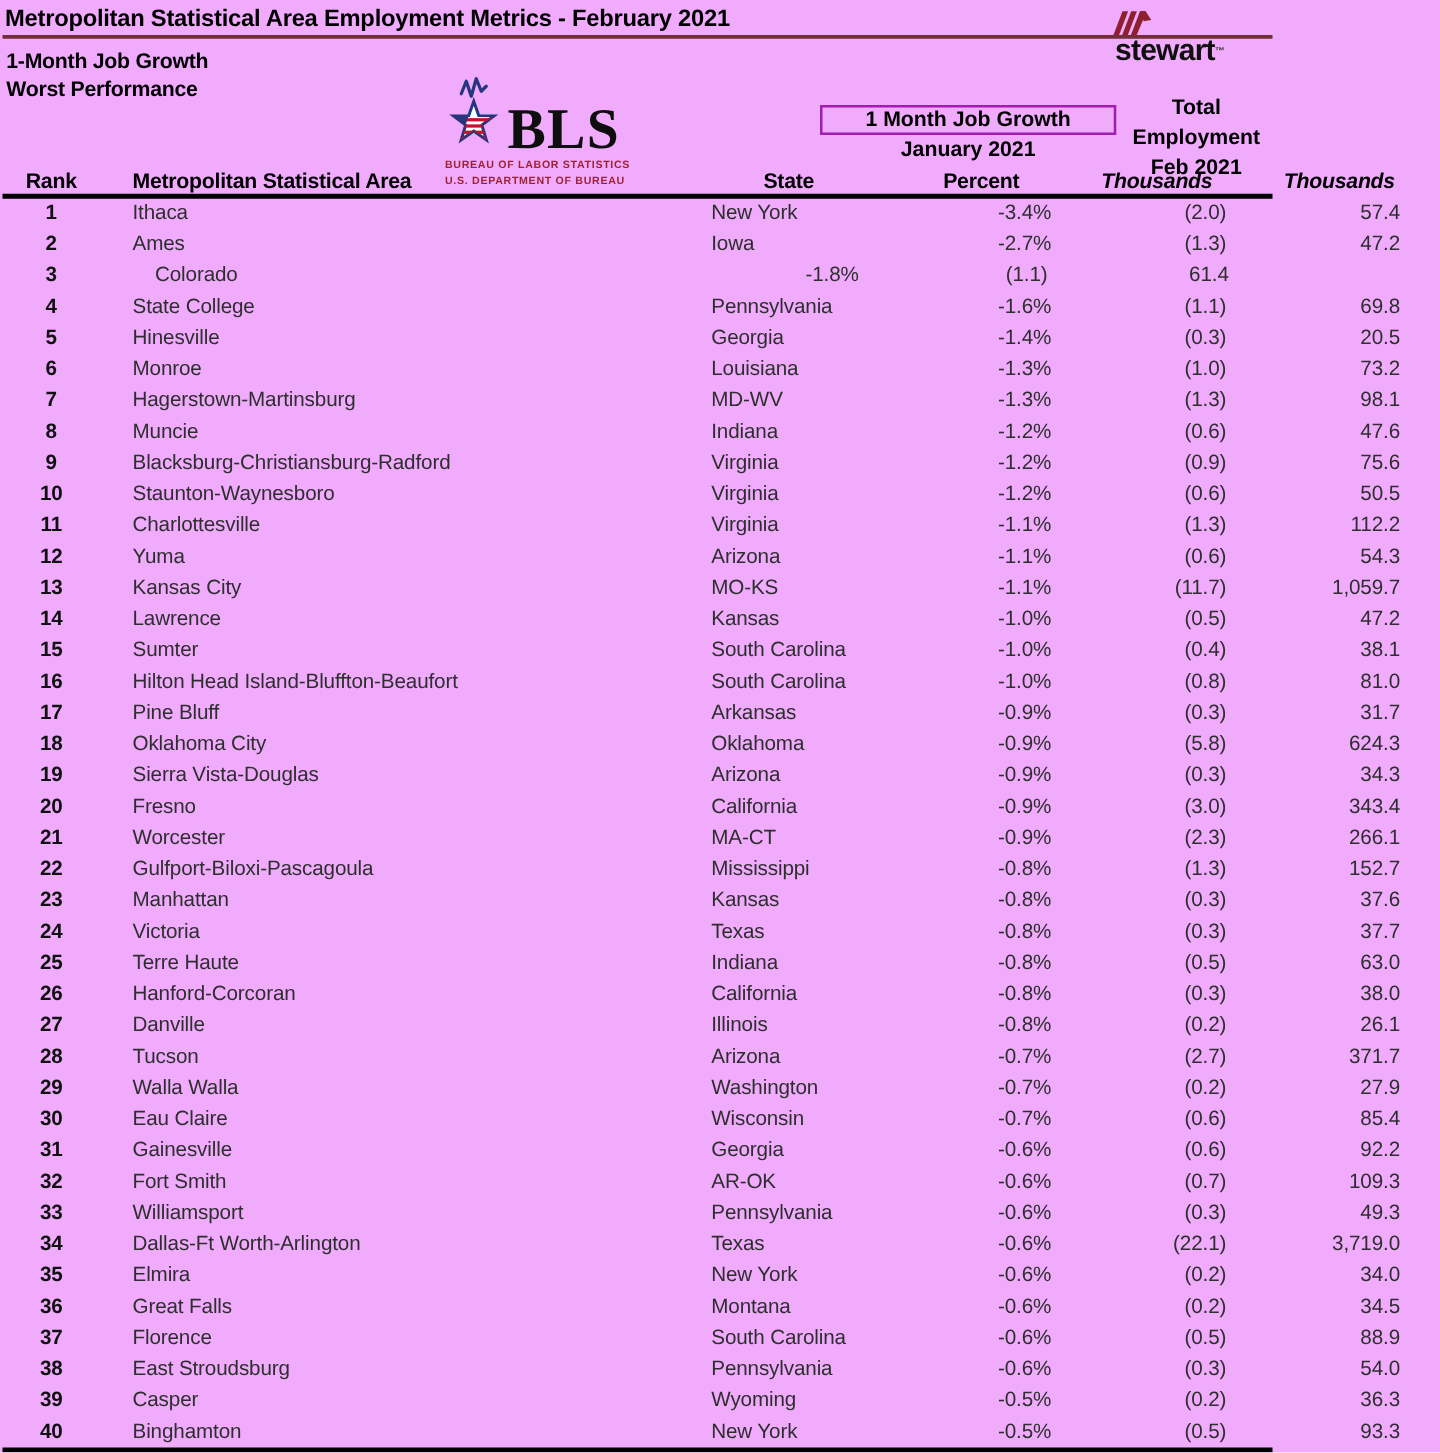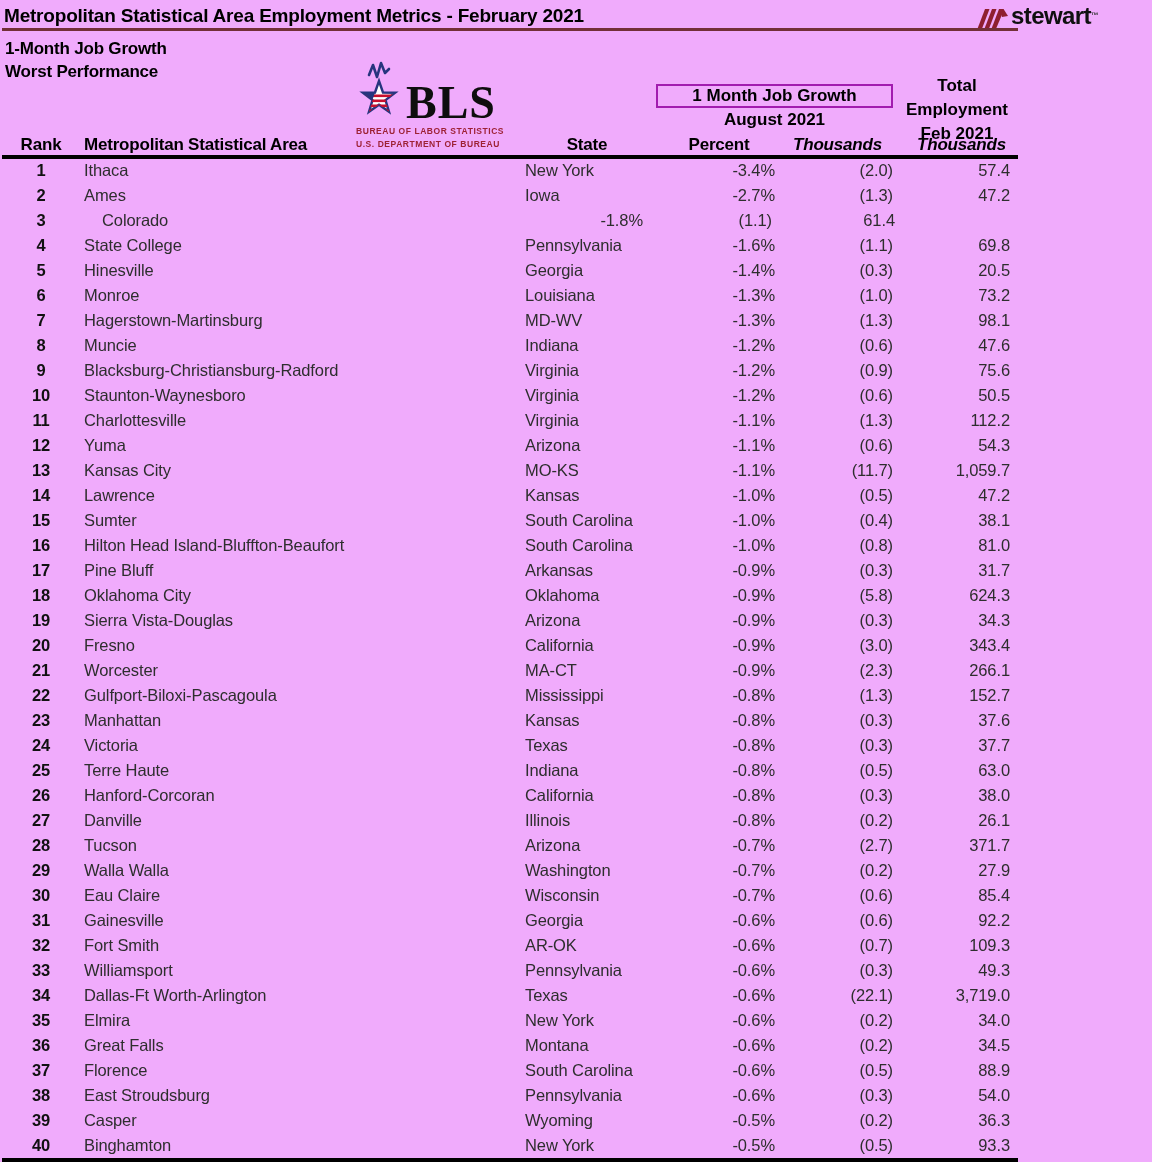--- a/index.html
+++ b/index.html
@@ -2,40 +2,40 @@
 <html><head>
 <meta charset="utf-8">
 <style>
   html,body{margin:0;padding:0;background:#fff;}
   .page{
     position:relative;width:1152px;height:1162px;background:#f0abfc;overflow:hidden;
     font-family:"Liberation Sans",sans-serif;color:#1b1b1b;
   }
   
   .title{position:absolute;left:4px;top:5px;font-size:19px;font-weight:700;letter-spacing:-0.2px;color:#000;}
-  .stewart{position:absolute;left:977px;top:5px;display:flex;align-items:flex-start;}
+  .stewart{position:absolute;left:890px;top:5px;display:flex;align-items:flex-start;flex-direction:column;}
   .stewart-mark{margin-top:3px;}
   .stewart-word{font-size:24px;font-weight:600;letter-spacing:-0.6px;color:#101010;line-height:22px;margin-left:2px;}
   .stewart-tm{font-size:8px;vertical-align:top;color:#333;}
   .title-rule{position:absolute;left:2px;top:28px;width:1016px;height:3px;}
   
   .sec1{position:absolute;left:5px;top:39px;font-size:17px;font-weight:700;letter-spacing:-0.2px;color:#000;}
   .sec2{position:absolute;left:5px;top:62px;font-size:17px;font-weight:700;letter-spacing:-0.2px;color:#000;}
   
   .bls{position:absolute;left:356px;top:60px;width:150px;}
   .bls-top{display:flex;align-items:flex-end;height:62px;}
   .bls-acronym{font-family:"Liberation Serif",serif;font-weight:700;font-size:46px;line-height:0.82;letter-spacing:1px;color:#0e0e0e;margin-left:2px;}
   .bls-sub{margin-top:3px;font-size:8.5px;font-weight:700;letter-spacing:0.55px;line-height:1.55;}
   
   .growth-box{position:absolute;left:656px;top:84px;width:237px;height:24px;border:2px solid #a21caf;
     box-sizing:border-box;text-align:center;font-size:17px;font-weight:700;line-height:20px;color:#000;}
   .period{position:absolute;left:656px;top:110px;width:237px;text-align:center;font-size:17px;font-weight:700;color:#000;}
   .total-block{position:absolute;left:898px;top:74px;width:118px;text-align:center;font-size:17px;font-weight:700;line-height:24px;color:#000;}
   
-  .grid-cols{display:grid;grid-template-columns:82px 423px 140px 132px 121px 115px;}
+  .grid-cols{display:grid;grid-template-columns:82px 423px 140px 132px 121px 115px;gap:22px;}
   .thead{position:absolute;left:0;top:131px;width:1013px;height:24px;align-items:end;font-size:17px;font-weight:700;color:#000;letter-spacing:-0.2px;}
   .thead .h-rank{text-align:center;}
   .thead .h-msa{padding-left:2px;}
   .thead .h-state{text-align:center;padding-left:24px;}
   .thead .h-percent{text-align:center;padding-left:16px;}
   .thead .h-thousands{text-align:center;font-style:italic;}
   .thead .h-total{text-align:center;font-style:italic;padding-left:12px;}
   .rule-black-top{position:absolute;left:2px;top:155px;width:1016px;height:3.5px;background:#000;}
   .tbody{position:absolute;left:0;top:158px;width:1013px;}
   .tr{height:25px;align-items:center;font-size:16.5px;letter-spacing:-0.1px;color:#2e2e2e;}
@@ -89,21 +89,21 @@
       </svg>
       <div class="bls-acronym">BLS</div>
     </div>
     <div class="bls-sub" style="color:#9d2235;">
       <div>BUREAU OF LABOR STATISTICS</div>
       <div>U.S. DEPARTMENT OF BUREAU</div>
     </div>
   </div>
 
   <div class="growth-box">1 Month Job Growth</div>
-  <div class="period">August 2021</div>
+  <div class="period">January 2021</div>
   <div class="total-block">
     <div>Total</div>
     <div>Employment</div>
     <div>Feb 2021</div>
   </div>
 
   <div class="thead grid-cols">
     <div class="h-rank">Rank</div>
     <div class="h-msa">Metropolitan Statistical Area</div>
     <div class="h-state">State</div>

